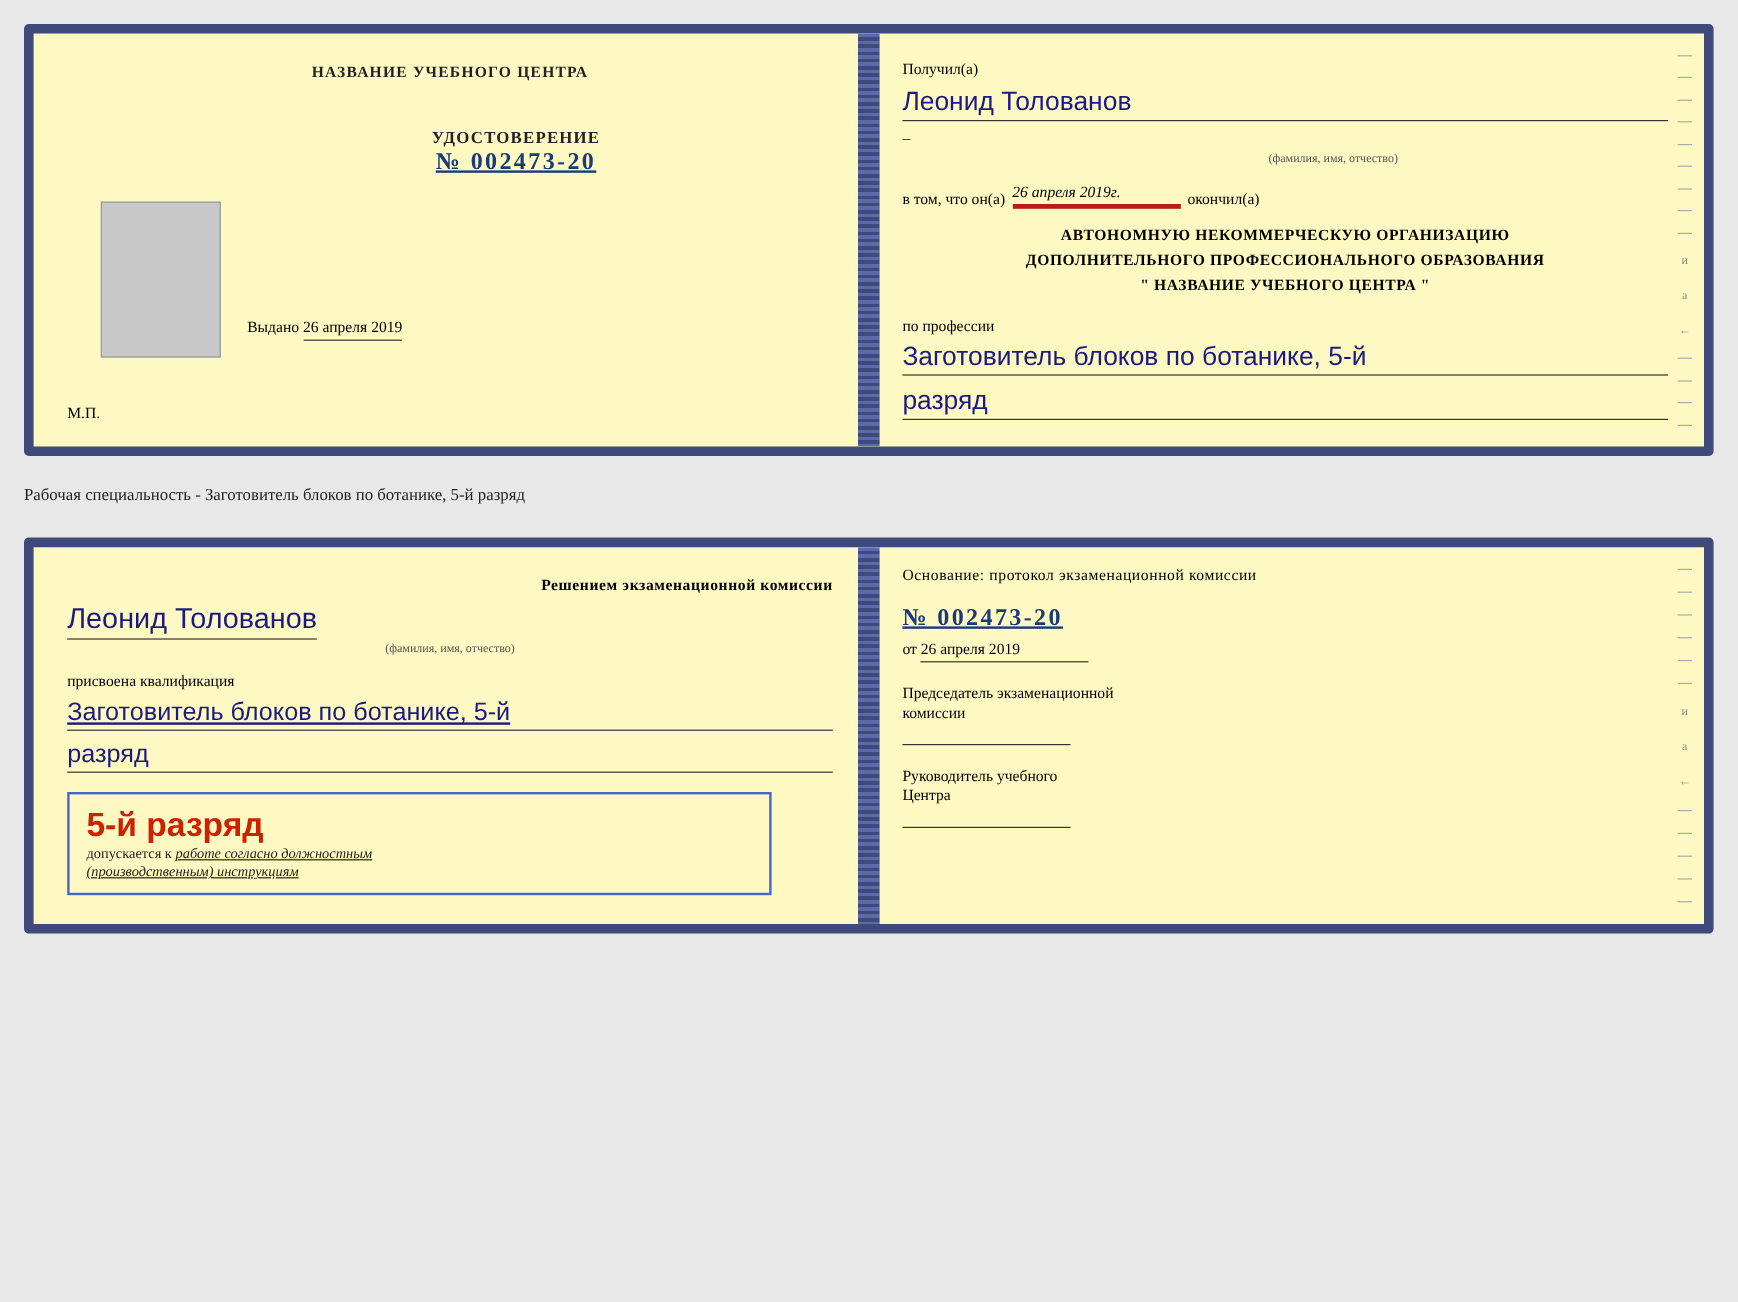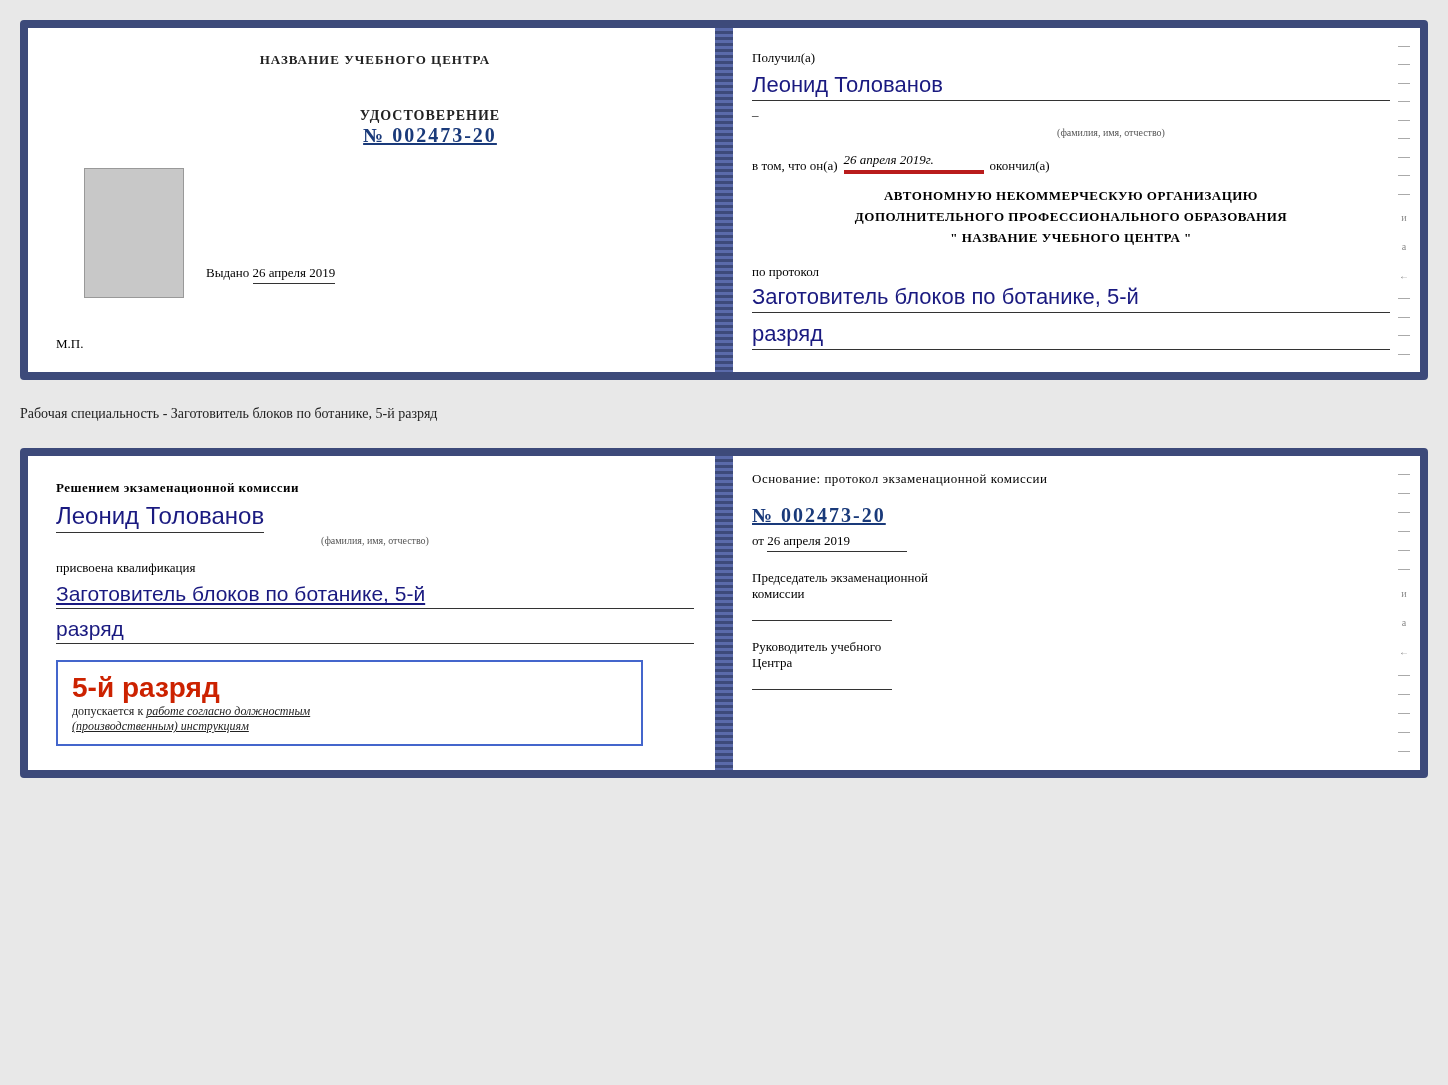--- a/index.html
+++ b/index.html
@@ -12,21 +12,21 @@
     }
 
     .page-container {
       display: flex;
       flex-direction: column;
       gap: 18px;
     }
 
     
     .doc-card {
-      background: #ffffff;
+      background: #fef9c3;
       border: 8px solid #3d4a7a;
       border-radius: 4px;
       display: flex;
       width: 100%;
       position: relative;
       overflow: hidden;
     }
 
     .doc-card::before {
       content: '';
@@ -241,21 +241,21 @@
     }
 
     .bottom-doc .doc-right {
       padding: 12px 30px;
     }
 
     .resheniem-block {
       font-size: 13px;
       font-weight: bold;
       letter-spacing: 0.5px;
-      text-align: left;
+      text-align: right;
       margin-bottom: 6px;
     }
 
     .person-name-hand {
       font-family: 'Comic Sans MS', cursive, sans-serif;
       font-size: 24px;
       color: #1a1a80;
       border-bottom: 1px solid #333;
       display: inline-block;
       padding-bottom: 2px;
@@ -391,21 +391,21 @@
         <span class="date-italic">26 апреля 2019г.</span>
         <span class="okончил">окончил(а)</span>
       </div>
 
       <div class="autonomy-block">
         <div>АВТОНОМНУЮ НЕКОММЕРЧЕСКУЮ ОРГАНИЗАЦИЮ</div>
         <div>ДОПОЛНИТЕЛЬНОГО ПРОФЕССИОНАЛЬНОГО ОБРАЗОВАНИЯ</div>
         <div>"   НАЗВАНИЕ УЧЕБНОГО ЦЕНТРА   "</div>
       </div>
 
-      <div class="po-professii">по протокол</div>
+      <div class="po-professii">по профессии</div>
       <span class="profession-handwriting">Заготовитель блоков по ботанике, 5-й</span>
       <span class="razryad-handwriting">разряд</span>
 
       <div class="right-deco">
         <div class="deco-line"></div>
         <div class="deco-line"></div>
         <div class="deco-line"></div>
         <div class="deco-line"></div>
         <div class="deco-line"></div>
         <div class="deco-line"></div>

